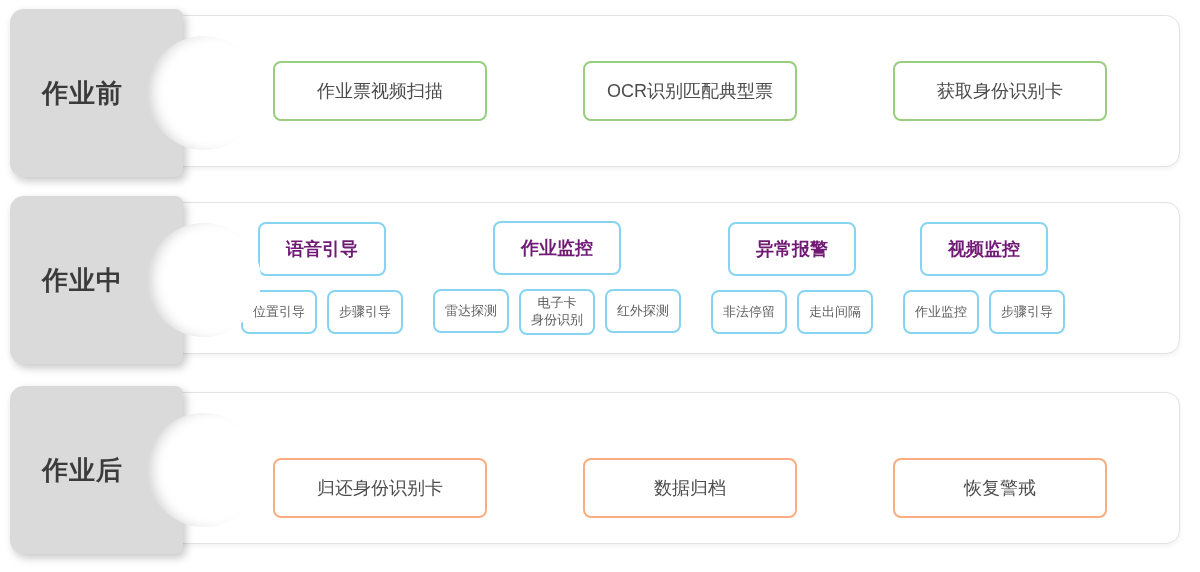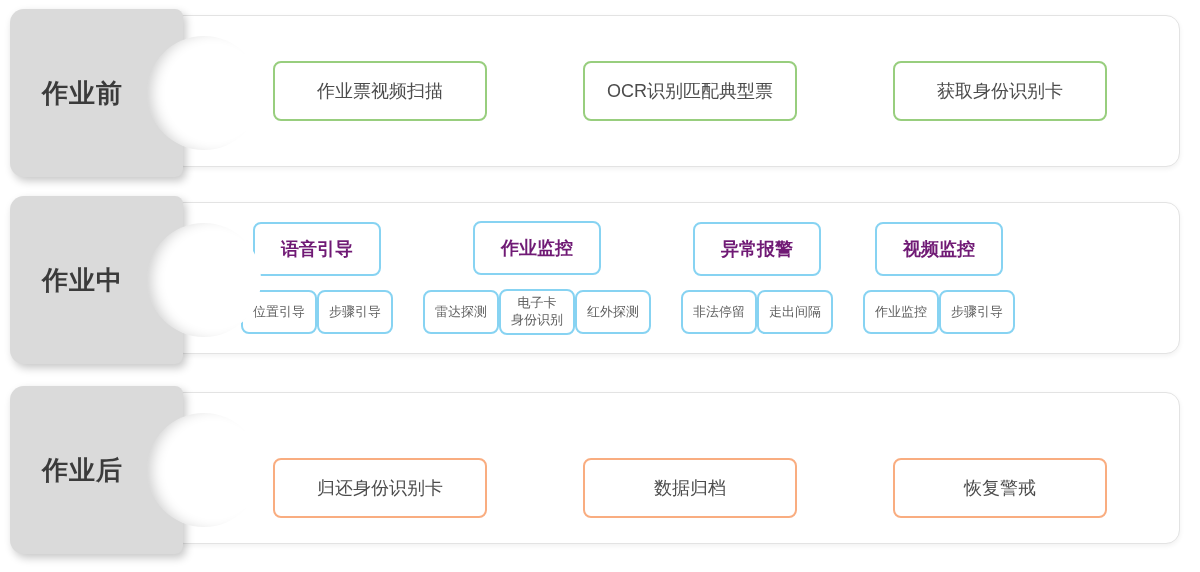--- a/index.html
+++ b/index.html
@@ -72,21 +72,21 @@
   .group {
     display: flex; flex-direction: column; align-items: center; gap: 14px;
   }
   .node-title {
     height: 54px; padding: 0 26px;
     display: flex; align-items: center; justify-content: center;
     border: 2px solid #87d3f2; border-radius: 8px;
     background: #ffffff;
     font-size: 18px; font-weight: bold; color: #701a75;
   }
-  .subs { display: flex; align-items: center; }
+  .subs { display: flex; gap: 10px; align-items: flex-start; }
   .node-sub {
     min-height: 44px; padding: 4px 10px;
     display: flex; align-items: center; justify-content: center;
     border: 2px solid #87d3f2; border-radius: 8px;
     background: #ffffff;
     font-size: 13px; color: #5f5f5f;
     text-align: center; white-space: pre-line; line-height: 1.3;
   }
 </style>
 </head>

